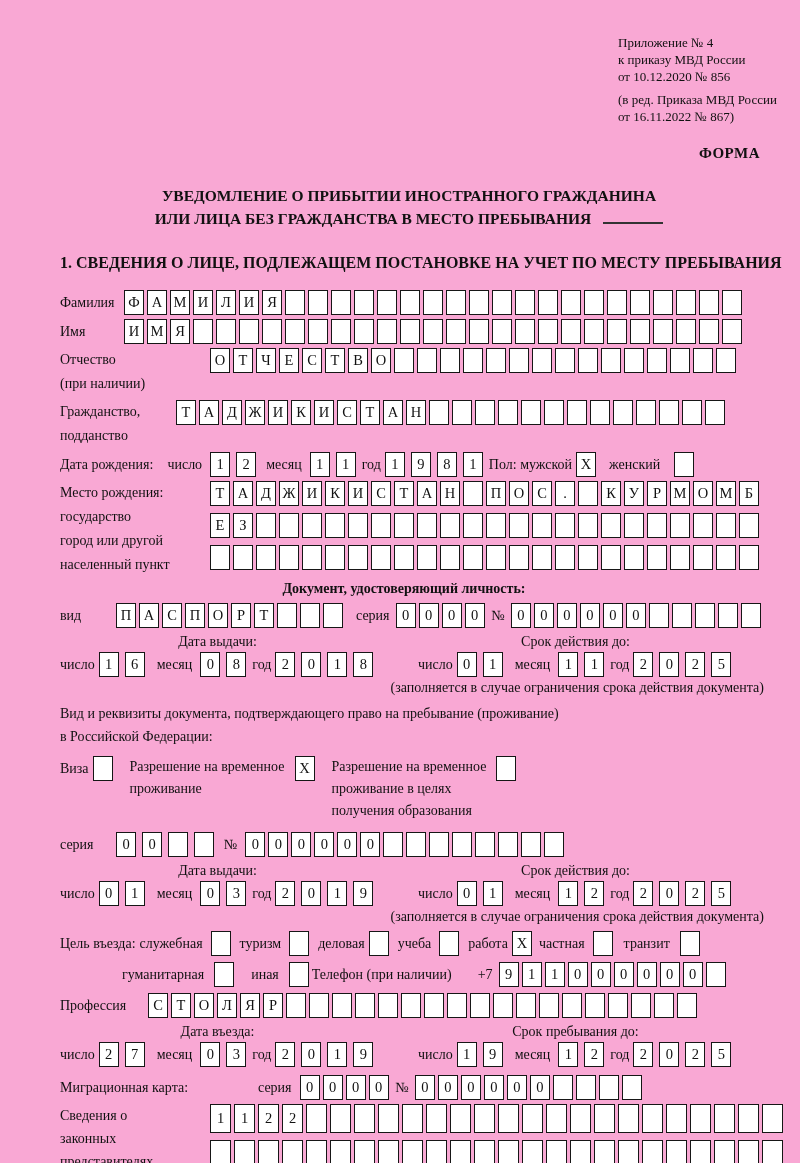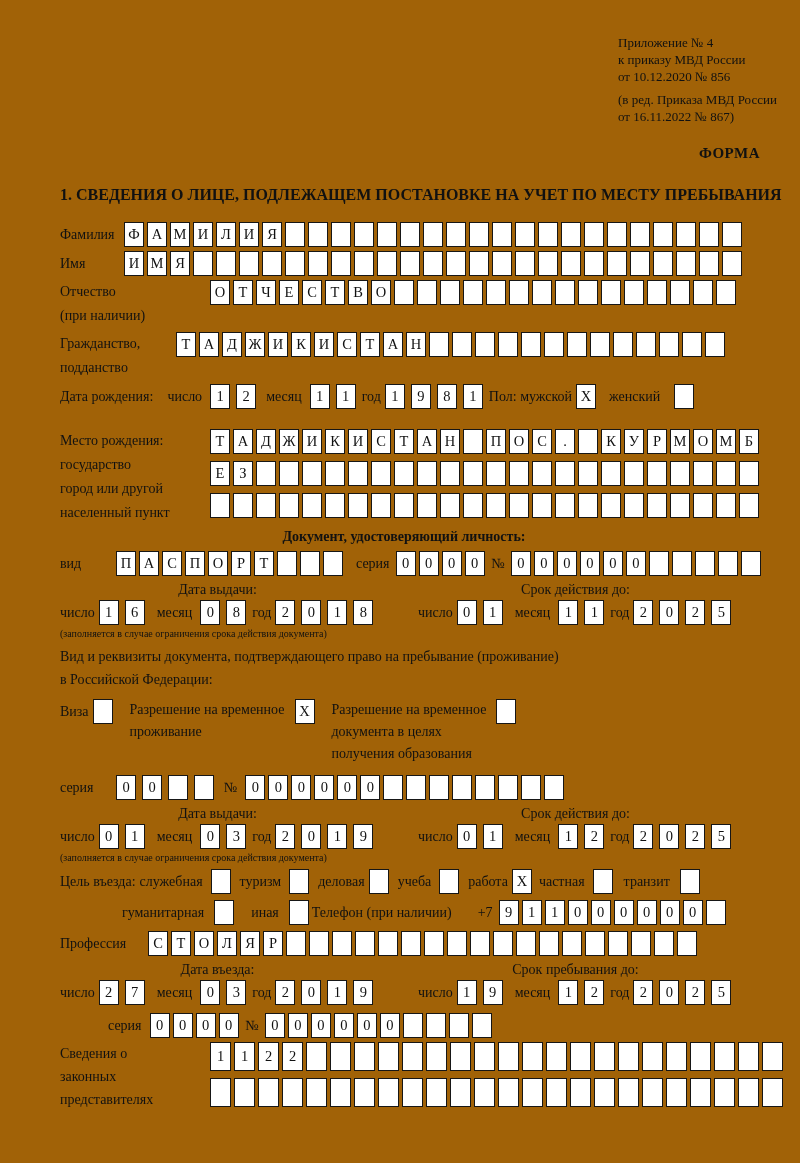--- a/index.html
+++ b/index.html
@@ -1,20 +1,20 @@
 <!DOCTYPE html>
 <html><head>
 <meta charset="utf-8">
 <style>
   * { box-sizing: border-box; }
   body { margin:0; background:#fff; }
   .page {
     width:800px; height:1163px; overflow:hidden; position:relative;
     padding:34px 12px 16px 60px;
-    font-family:"Liberation Serif", serif; color:#111; background:#a16207;
+    font-family:"Liberation Serif", serif; color:#111; background:#f9a8d4;
   }
   
   .appendix { margin-left:558px; width:178px; font-size:13px; line-height:17px; }
   .appendix .grp2 { margin-top:6px; }
   .forma { text-align:right; padding-right:28px; font-weight:bold; font-size:15px; margin-top:20px; letter-spacing:0.5px; }
   .title { text-align:center; padding-right:30px; font-weight:bold; font-size:15.5px; line-height:23px; margin-top:22px; }
   .uline { display:inline-block; width:60px; border-bottom:2px solid #333; height:14px; margin-left:12px; }
   .sec1 { font-weight:bold; font-size:16px; margin-top:24px; margin-bottom:18px; }
 
   
@@ -39,21 +39,21 @@
   .mb7{margin-bottom:7px;}
 
   .center-bold { text-align:center; font-weight:bold; font-size:14px; margin:2px 40px 6px 0; }
 
   
   .dates { display:flex; margin-top:6px; }
   .dcol { width:358px; flex:none; }
   .dcol.right { width:auto; }
   .dhead { font-size:14px; text-align:center; width:315px; margin-bottom:2px; }
   .drow { display:flex; align-items:center; }
-  .note { font-size:10px; text-align:left; padding-right:24px; margin-top:3px; margin-bottom:6px; }
+  .note { font-size:14px; text-align:right; padding-right:24px; margin-top:3px; margin-bottom:6px; }
 
   .plain { font-size:14px; line-height:23px; }
 
   .permits { display:flex; align-items:flex-start; margin-top:8px; margin-bottom:10px; }
   .pitem { display:flex; align-items:flex-start; }
   .pitem .plbl { font-size:14px; line-height:22px; text-align:left; }
   .pitem .boxes { margin-top:0; }
 
   .purpose-row { display:flex; align-items:center; margin-bottom:6px; }
 </style>
@@ -67,20 +67,24 @@
     <div>к приказу МВД России</div>
     <div>от 10.12.2020 № 856</div>
     <div class="grp2">
       <div>(в ред. Приказа МВД России</div>
       <div>от 16.11.2022 № 867)</div>
     </div>
   </div>
 
   <div class="forma">ФОРМА</div>
 
+  <div class="title">
+    <div>УВЕДОМЛЕНИЕ О ПРИБЫТИИ ИНОСТРАННОГО ГРАЖДАНИНА</div>
+    <div><span>ИЛИ ЛИЦА БЕЗ ГРАЖДАНСТВА В МЕСТО ПРЕБЫВАНИЯ</span><span class="uline"></span></div>
+  </div>
 
   <div class="sec1">1. СВЕДЕНИЯ О ЛИЦЕ, ПОДЛЕЖАЩЕМ ПОСТАНОВКЕ НА УЧЕТ ПО МЕСТУ ПРЕБЫВАНИЯ</div>
 
   <div class="frow">
     <div class="lbl w64">Фамилия</div>
     <div class="boxes">
         <span class="cbox">Ф</span>
         <span class="cbox">А</span>
         <span class="cbox">М</span>
         <span class="cbox">И</span>
@@ -230,21 +234,21 @@
     <span class="lbl">Пол: мужской</span>
     <span class="boxes ml4">
         <span class="cbox">X</span>
       </span>
     <span class="lbl ml10">женский</span>
     <span class="boxes ml14">
         <span class="cbox"></span>
       </span>
   </div>
 
-  <div class="frow" style="margin-top:20px;justify-content:space-between;">
+  <div class="frow" style="margin-top:4px;justify-content:space-between;">
     <div class="lblblock w150">
       <div>Место рождения:</div>
       <div>государство</div>
       <div>город или другой</div>
       <div>населенный пункт</div>
     </div>
     <div>
       <div class="boxes mb7">
           <span class="cbox">Т</span>
           <span class="cbox">А</span>
@@ -428,21 +432,21 @@
         <div>Разрешение на временное</div>
         <div>проживание</div>
       </div>
       <span class="boxes ml10">
           <span class="cbox">X</span>
         </span>
     </div>
     <div class="pitem ml14">
       <div class="plbl">
         <div>Разрешение на временное</div>
-        <div>документа в целях</div>
+        <div>проживание в целях</div>
         <div>получения образования</div>
       </div>
       <span class="boxes ml10">
           <span class="cbox"></span>
         </span>
     </div>
   </div>
 
   <div class="frow" style="align-items:center; margin-top:6px;">
     <span class="lbl w56">серия</span>
@@ -647,20 +651,21 @@
             <span class="cbox">2</span>
             <span class="cbox">0</span>
             <span class="cbox">2</span>
             <span class="cbox">5</span>
           </span>
       </div>
     </div>
   </div>
 
   <div class="frow" style="align-items:center; margin-top:8px;">
+    <span class="lbl w150">Миграционная карта:</span>
     <span class="lbl" style="margin-left:48px;">серия</span>
     <span class="boxes ml8">
         <span class="cbox">0</span>
         <span class="cbox">0</span>
         <span class="cbox">0</span>
         <span class="cbox">0</span>
       </span>
     <span class="lbl ml4">№</span>
     <span class="boxes ml6">
         <span class="cbox">0</span>

